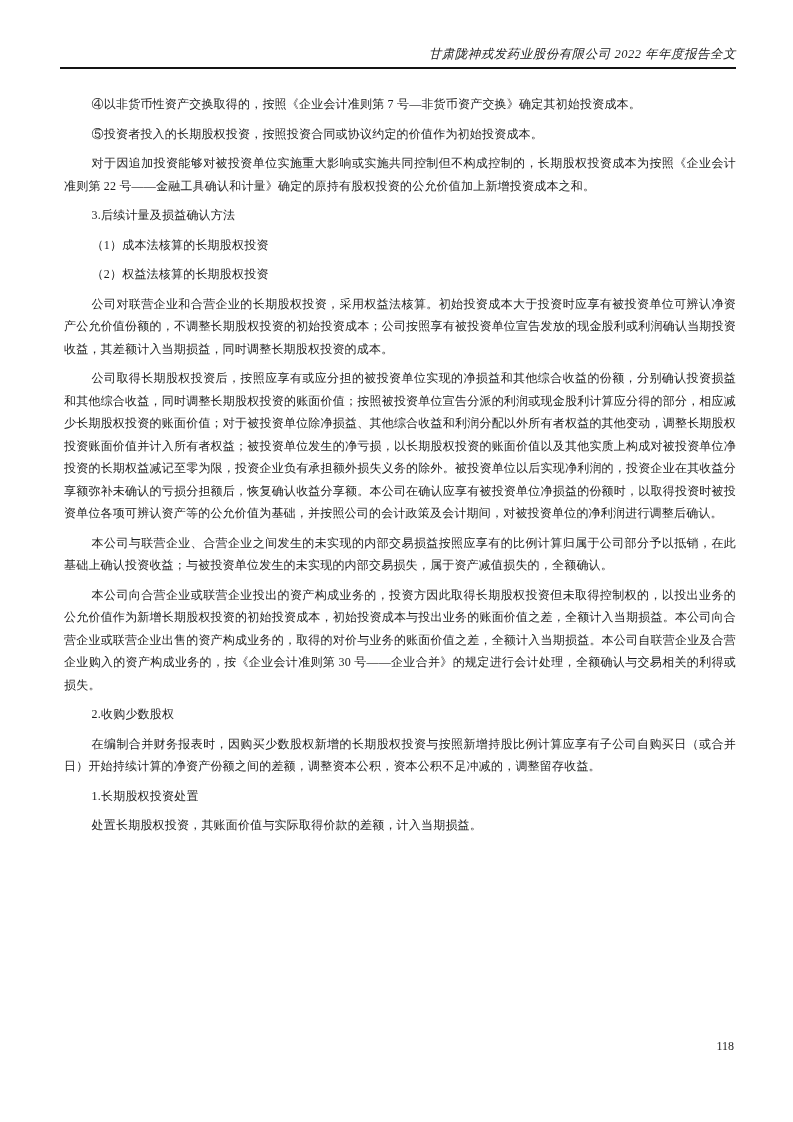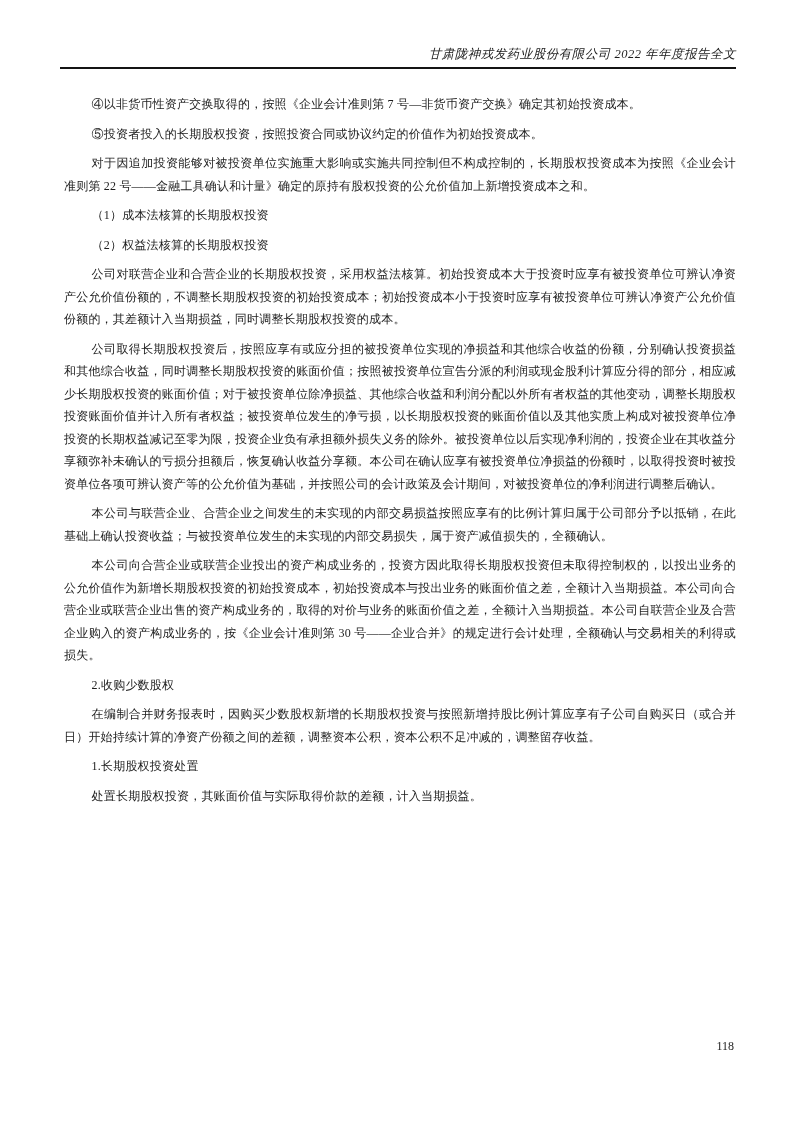--- a/index.html
+++ b/index.html
@@ -70,23 +70,24 @@
   <div class="header">
     <span class="header-title">甘肃陇神戎发药业股份有限公司 2022 年年度报告全文</span>
     <hr class="header-rule">
   </div>
 
   <div class="content">
 
   <p>④以非货币性资产交换取得的，按照《企业会计准则第 7 号—非货币资产交换》确定其初始投资成本。</p>
       <p>⑤投资者投入的长期股权投资，按照投资合同或协议约定的价值作为初始投资成本。</p>
       <p>对于因追加投资能够对被投资单位实施重大影响或实施共同控制但不构成控制的，长期股权投资成本为按照《企业会计准则第 22 号——金融工具确认和计量》确定的原持有股权投资的公允价值加上新增投资成本之和。</p>
+      <p>3.后续计量及损益确认方法</p>
       <p>（1）成本法核算的长期股权投资</p>
       <p>（2）权益法核算的长期股权投资</p>
-      <p>公司对联营企业和合营企业的长期股权投资，采用权益法核算。初始投资成本大于投资时应享有被投资单位可辨认净资产公允价值份额的，不调整长期股权投资的初始投资成本；初始投资成本小于投资时应享有被投资单位可辨认净资产公允价值份额的，其差额计入当期损益，同时调整长期股权投资的成本。</p>
+      <p>公司对联营企业和合营企业的长期股权投资，采用权益法核算。初始投资成本大于投资时应享有被投资单位可辨认净资产公允价值份额的，不调整长期股权投资的初始投资成本；公司按照享有被投资单位宣告发放的现金股利或利润确认当期投资收益，其差额计入当期损益，同时调整长期股权投资的成本。</p>
       <p>公司取得长期股权投资后，按照应享有或应分担的被投资单位实现的净损益和其他综合收益的份额，分别确认投资损益和其他综合收益，同时调整长期股权投资的账面价值；按照被投资单位宣告分派的利润或现金股利计算应分得的部分，相应减少长期股权投资的账面价值；对于被投资单位除净损益、其他综合收益和利润分配以外所有者权益的其他变动，调整长期股权投资账面价值并计入所有者权益；被投资单位发生的净亏损，以长期股权投资的账面价值以及其他实质上构成对被投资单位净投资的长期权益减记至零为限，投资企业负有承担额外损失义务的除外。被投资单位以后实现净利润的，投资企业在其收益分享额弥补未确认的亏损分担额后，恢复确认收益分享额。本公司在确认应享有被投资单位净损益的份额时，以取得投资时被投资单位各项可辨认资产等的公允价值为基础，并按照公司的会计政策及会计期间，对被投资单位的净利润进行调整后确认。</p>
       <p>本公司与联营企业、合营企业之间发生的未实现的内部交易损益按照应享有的比例计算归属于公司部分予以抵销，在此基础上确认投资收益；与被投资单位发生的未实现的内部交易损失，属于资产减值损失的，全额确认。</p>
       <p>本公司向合营企业或联营企业投出的资产构成业务的，投资方因此取得长期股权投资但未取得控制权的，以投出业务的公允价值作为新增长期股权投资的初始投资成本，初始投资成本与投出业务的账面价值之差，全额计入当期损益。本公司向合营企业或联营企业出售的资产构成业务的，取得的对价与业务的账面价值之差，全额计入当期损益。本公司自联营企业及合营企业购入的资产构成业务的，按《企业会计准则第 30 号——企业合并》的规定进行会计处理，全额确认与交易相关的利得或损失。</p>
       <p>2.收购少数股权</p>
       <p>在编制合并财务报表时，因购买少数股权新增的长期股权投资与按照新增持股比例计算应享有子公司自购买日（或合并日）开始持续计算的净资产份额之间的差额，调整资本公积，资本公积不足冲减的，调整留存收益。</p>
       <p>1.长期股权投资处置</p>
       <p>处置长期股权投资，其账面价值与实际取得价款的差额，计入当期损益。</p>
     </div>
 
   <div class="footer">118</div>

